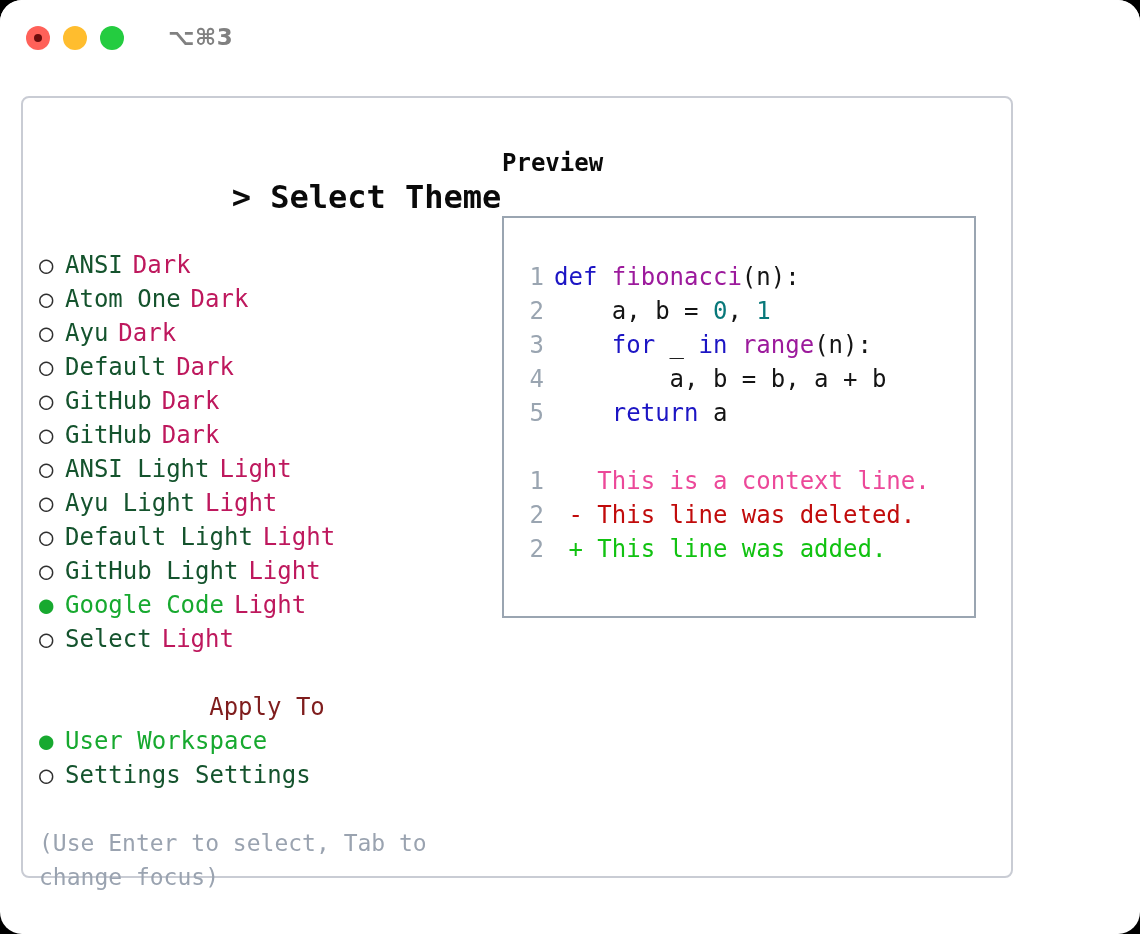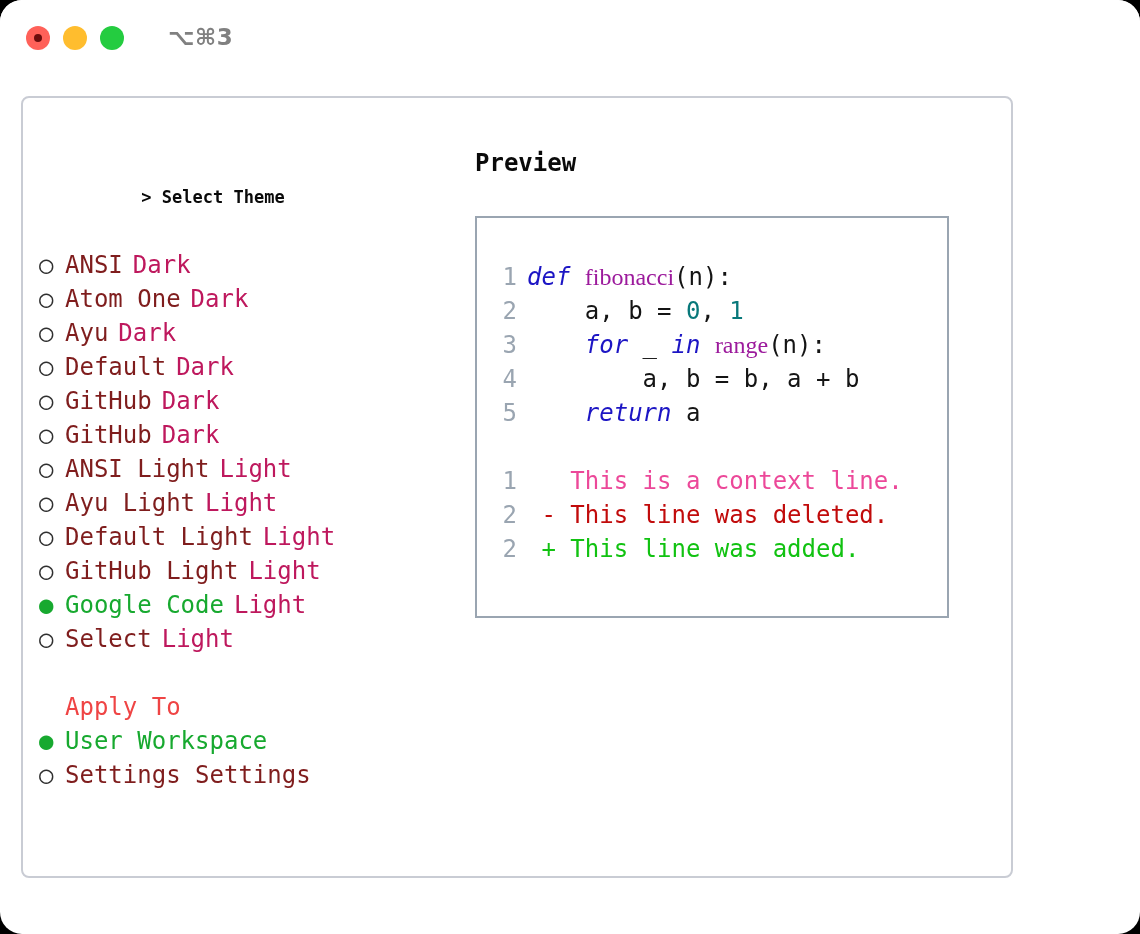--- a/index.html
+++ b/index.html
@@ -93,21 +93,21 @@
 
   
   .left-col {
     position: absolute;
     left: 16px;
     top: 48px;
     width: 430px;
   }
 
   .section-header {
-    font-size: 17px;
+    font-size: 32px;
     font-weight: 700;
     color: #0a0a0a;
     line-height: 34px;
     white-space: pre;
     letter-spacing: 0px;
   }
   .section-header .caret { color: #0a0a0a; }
 
   .option-row {
     display: flex;
@@ -117,50 +117,51 @@
     white-space: pre;
     letter-spacing: 0px;
   }
   .marker {
     display: inline-block;
     width: 26px;
     flex: 0 0 26px;
     color: #2f2f2f;
   }
   .marker.sel { color: #17a92f; }
-  .opt-label { color: #7f1d1d; }
+  .opt-label { color: #14532d; }
   .opt-label.sel { color: #17a92f; }
   .opt-tag {
     color: #be185d;
     padding-left: 10px;
   }
 
   .group-gap { height: 34px; }
 
   .group-title {
     font-size: 24px;
-    color: #ef4444;
+    color: #7f1d1d;
     line-height: 34px;
     padding-left: 26px;
     white-space: pre;
+    text-align: center;
   }
 
   .hint {
     font-size: 23px;
     line-height: 34px;
     color: #9aa3b0;
     width: 400px;
     white-space: pre-wrap;
     word-break: break-word;
   }
 
   
   .right-col {
     position: absolute;
-    left: 452px;
+    left: 479px;
     top: 48px;
     width: 490px;
   }
   .preview-title {
     font-size: 24px;
     font-weight: 700;
     color: #0a0a0a;
     line-height: 34px;
     white-space: pre;
   }
@@ -179,22 +180,22 @@
     white-space: pre;
     letter-spacing: 0px;
   }
   .ln {
     display: inline-block;
     width: 22px;
     text-align: right;
     color: #9aa5b1;
     margin-right: 10px;
   }
-  .tok-kw   { color: #1c15c4; font-style: italic; }
-  .tok-fn   { color: #9c1a9c; font-family: Liberation Serif, serif; }
+  .tok-kw   { color: #1c15c4; }
+  .tok-fn   { color: #9c1a9c; }
   .tok-num  { color: #08787a; }
   .tok-pln  { color: #141414; }
   .tok-ctx  { color: #ec4899; }
   .tok-del  { color: #c10b0b; text-align: right; }
   .tok-add  { color: #11c211; }
 
   .code-gap { height: 34px; }
 </style>
 </head>
 <body>
@@ -238,20 +239,21 @@
 
         <div class="group-title">Apply To</div>
 
         <div id="apply-list">
             <div class="option-row"><span class="marker sel">●</span><span class="opt-label sel">User Workspace</span></div>
             <div class="option-row"><span class="marker">○</span><span class="opt-label">Settings Settings</span></div>
           </div>
 
         <div class="group-gap"></div>
 
+        <div class="hint">(Use Enter to select, Tab to change focus)</div>
       </div>
 
       <div class="right-col">
         <div class="preview-title">Preview</div>
 
         <div class="preview-box">
           <div id="code-block">
               <div class="code-line"><span class="ln">1</span><span class="tok-kw">def </span><span class="tok-fn">fibonacci</span><span class="tok-pln">(n):</span></div>
               <div class="code-line"><span class="ln">2</span><span class="tok-pln">    a, b = </span><span class="tok-num">0</span><span class="tok-pln">, </span><span class="tok-num">1</span></div>
               <div class="code-line"><span class="ln">3</span><span class="tok-pln">    </span><span class="tok-kw">for</span><span class="tok-pln"> _ </span><span class="tok-kw">in</span><span class="tok-pln"> </span><span class="tok-fn">range</span><span class="tok-pln">(n):</span></div>

